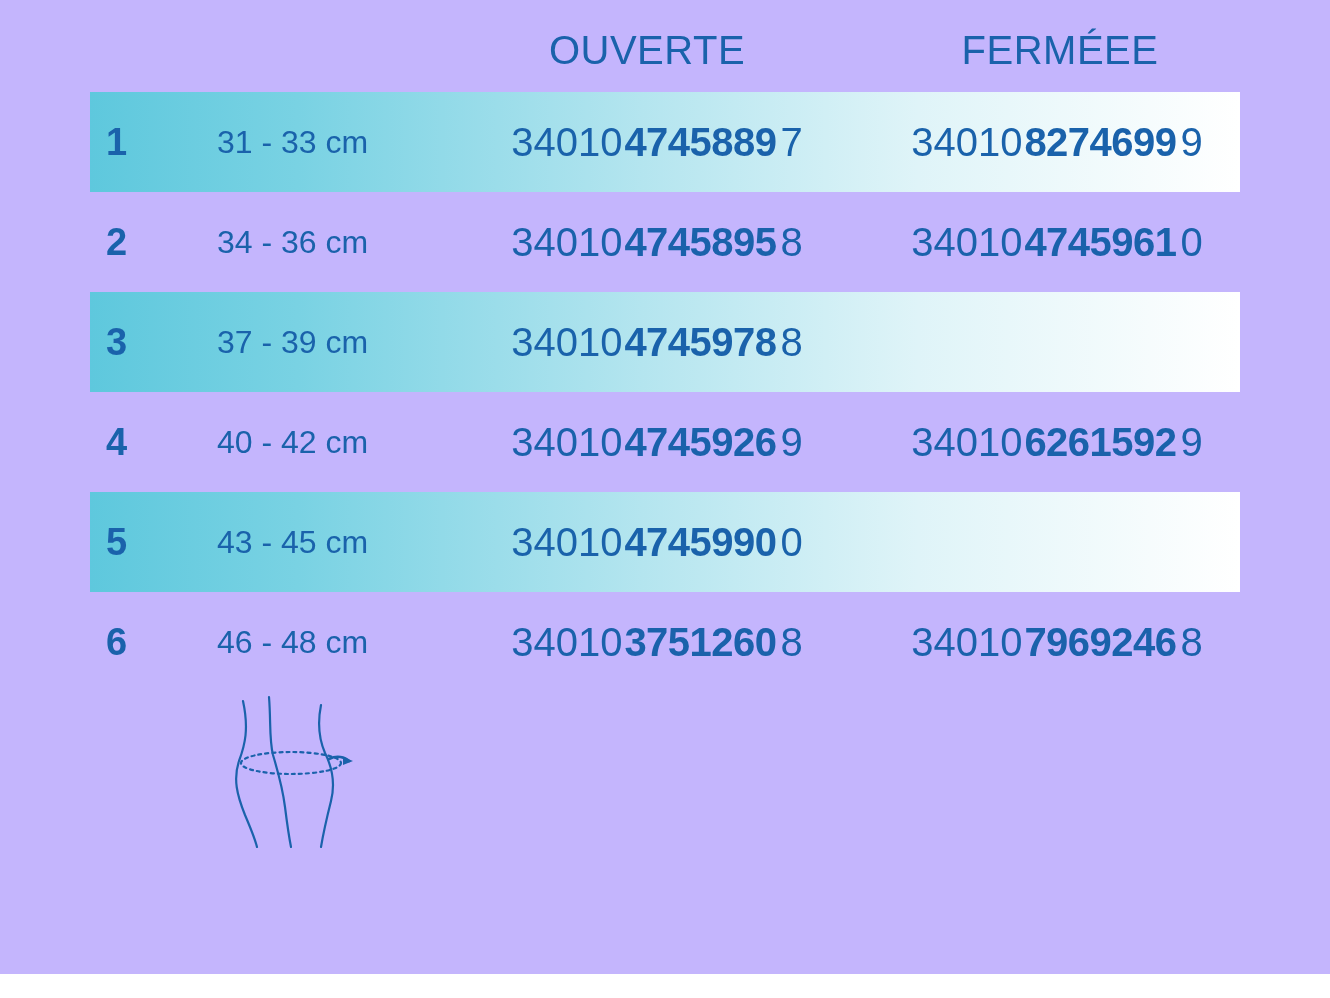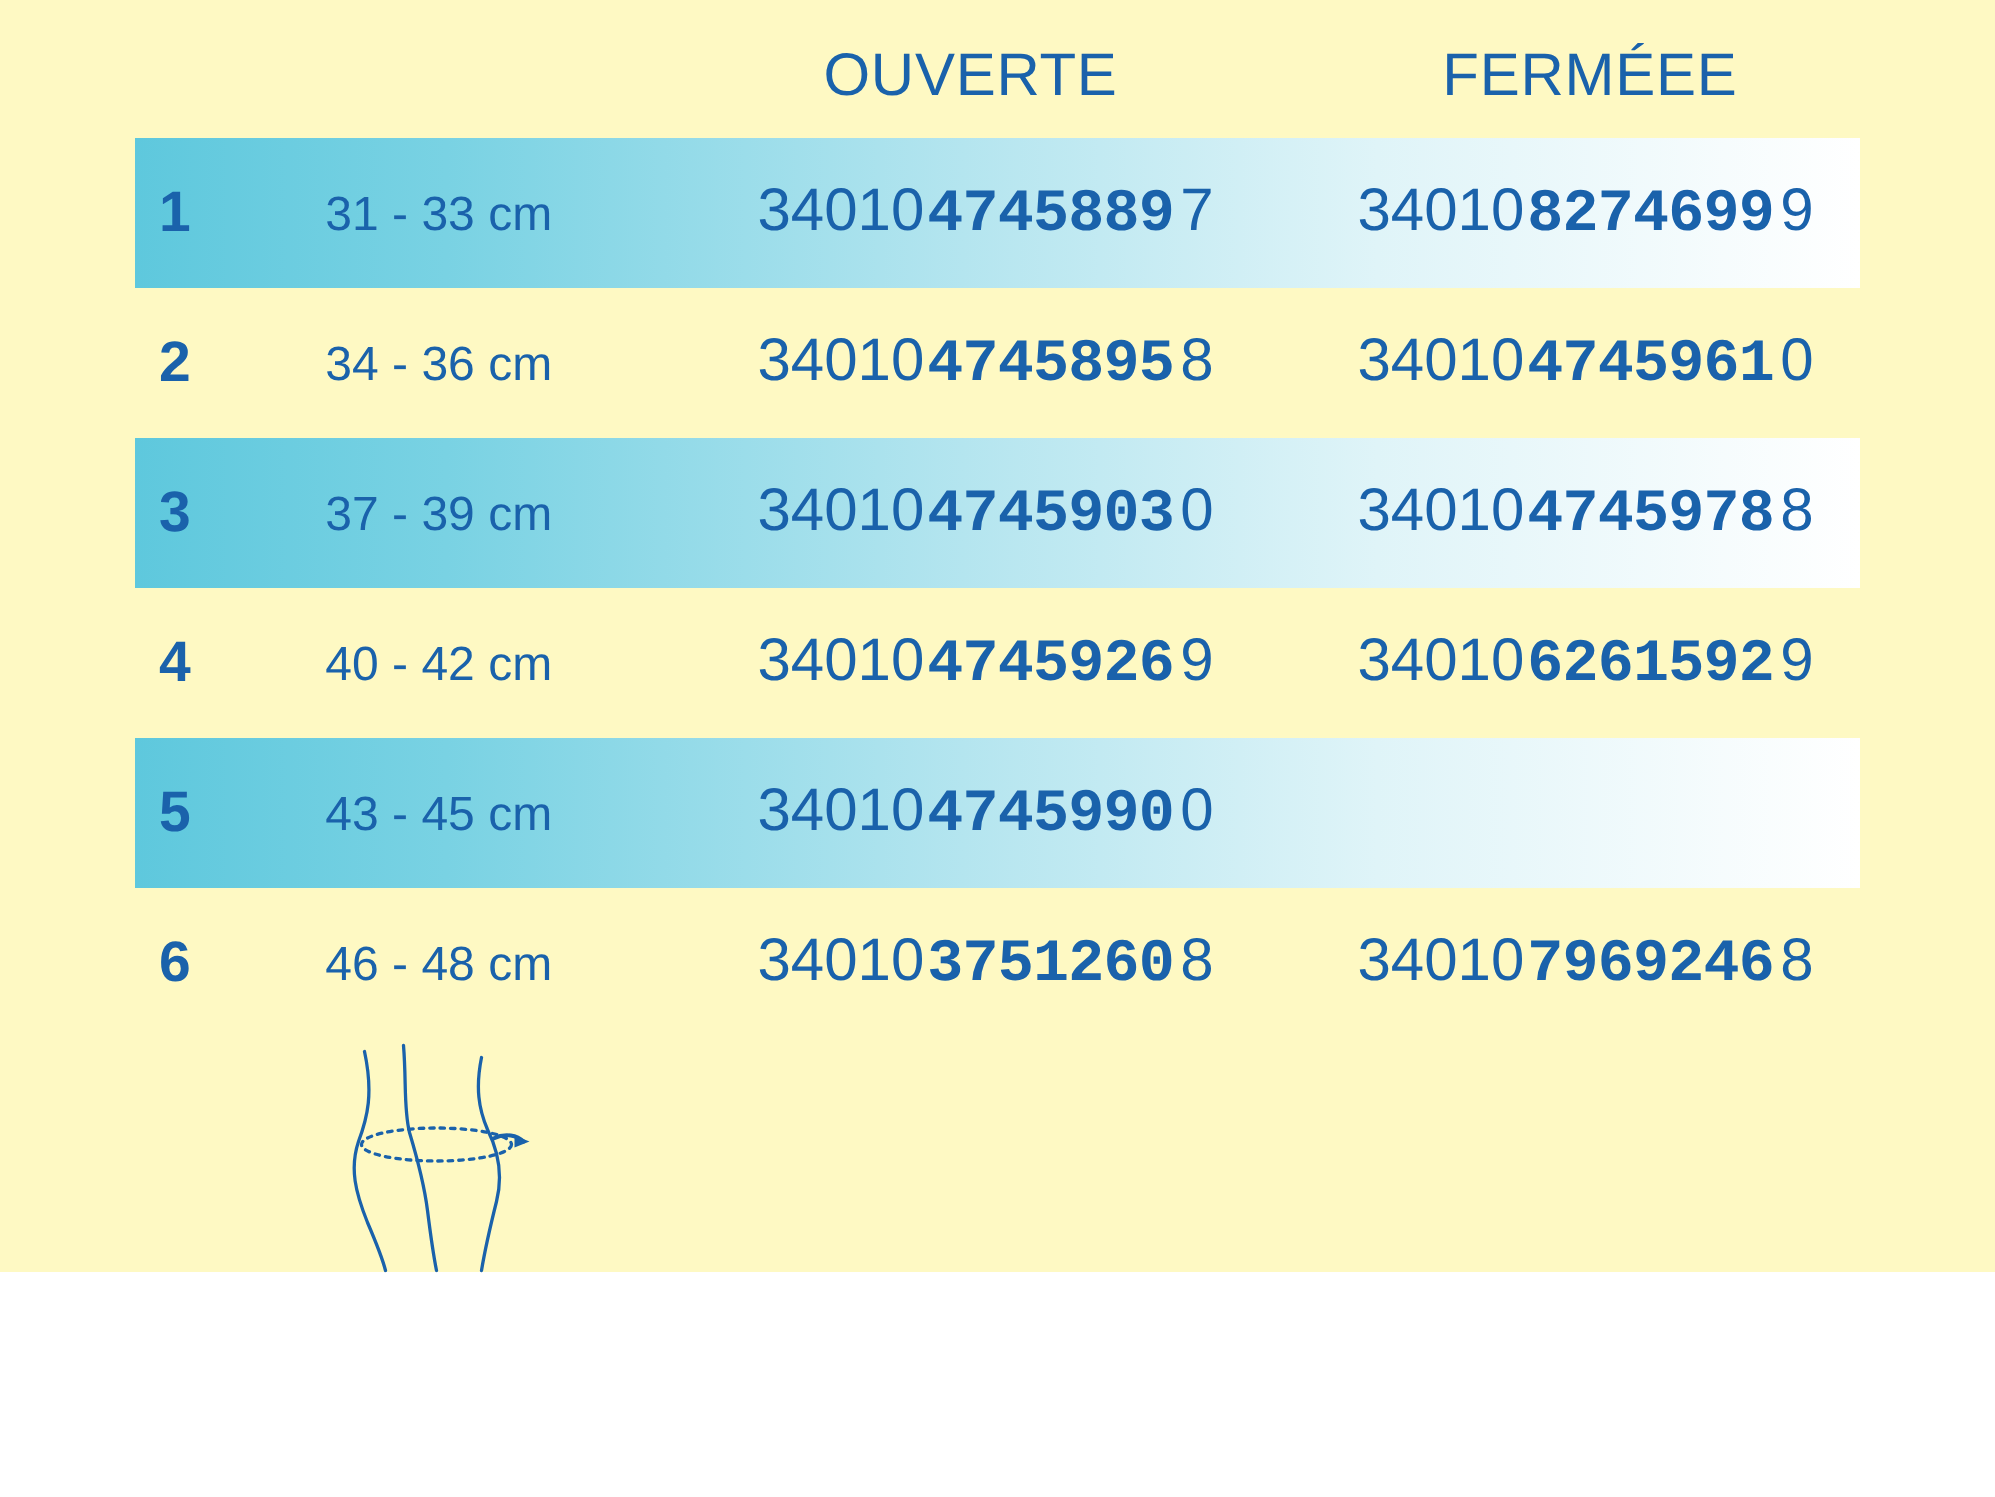--- a/index.html
+++ b/index.html
@@ -13,22 +13,22 @@
     font-family: "Liberation Sans", sans-serif;
     color: #1d5ca3;
     overflow: hidden;
     position: relative;
   }
 
   .sheet {
     position: absolute;
     left: 0; top: 0;
     width: 1330px;
-    height: 848px;
-    background: #fef9c3;
+    height: 974px;
+    background: #c4b5fd;
   }
 
   
   .header-row {
     position: absolute;
     left: 0;
     top: 28px;
     width: 1330px;
     height: 60px;
   }
@@ -84,21 +84,20 @@
     text-align: center;
     white-space: nowrap;
   }
   .cell-ref .pre,
   .cell-ref .post {
     font-weight: 400;
   }
   .cell-ref .mid {
     font-weight: bold;
     letter-spacing: -0.5px;
-    font-family: Liberation Mono, monospace;
   }
   .cell-ref .pre { margin-right: 2px; margin-left: 44px; }
   .cell-ref .post { margin-left: 4px; }
 
   
   .illustration {
     position: absolute;
     left: 225px;
     top: 695px;
     width: 160px;
@@ -127,21 +126,20 @@
     <div class="row">
       <div class="cell-size">2</div>
       <div class="cell-circ">34 - 36 cm</div>
       <div class="cell-ref"><span class="pre">34010</span><span class="mid">4745895</span><span class="post">8</span></div>
       <div class="cell-ref"><span class="pre">34010</span><span class="mid">4745961</span><span class="post">0</span></div>
     </div>
 
     <div class="row striped">
       <div class="cell-size">3</div>
       <div class="cell-circ">37 - 39 cm</div>
-      <div class="cell-ref"><span class="pre">34010</span><span class="mid">4745903</span><span class="post">0</span></div>
       <div class="cell-ref"><span class="pre">34010</span><span class="mid">4745978</span><span class="post">8</span></div>
     </div>
 
     <div class="row">
       <div class="cell-size">4</div>
       <div class="cell-circ">40 - 42 cm</div>
       <div class="cell-ref"><span class="pre">34010</span><span class="mid">4745926</span><span class="post">9</span></div>
       <div class="cell-ref"><span class="pre">34010</span><span class="mid">6261592</span><span class="post">9</span></div>
     </div>
 

